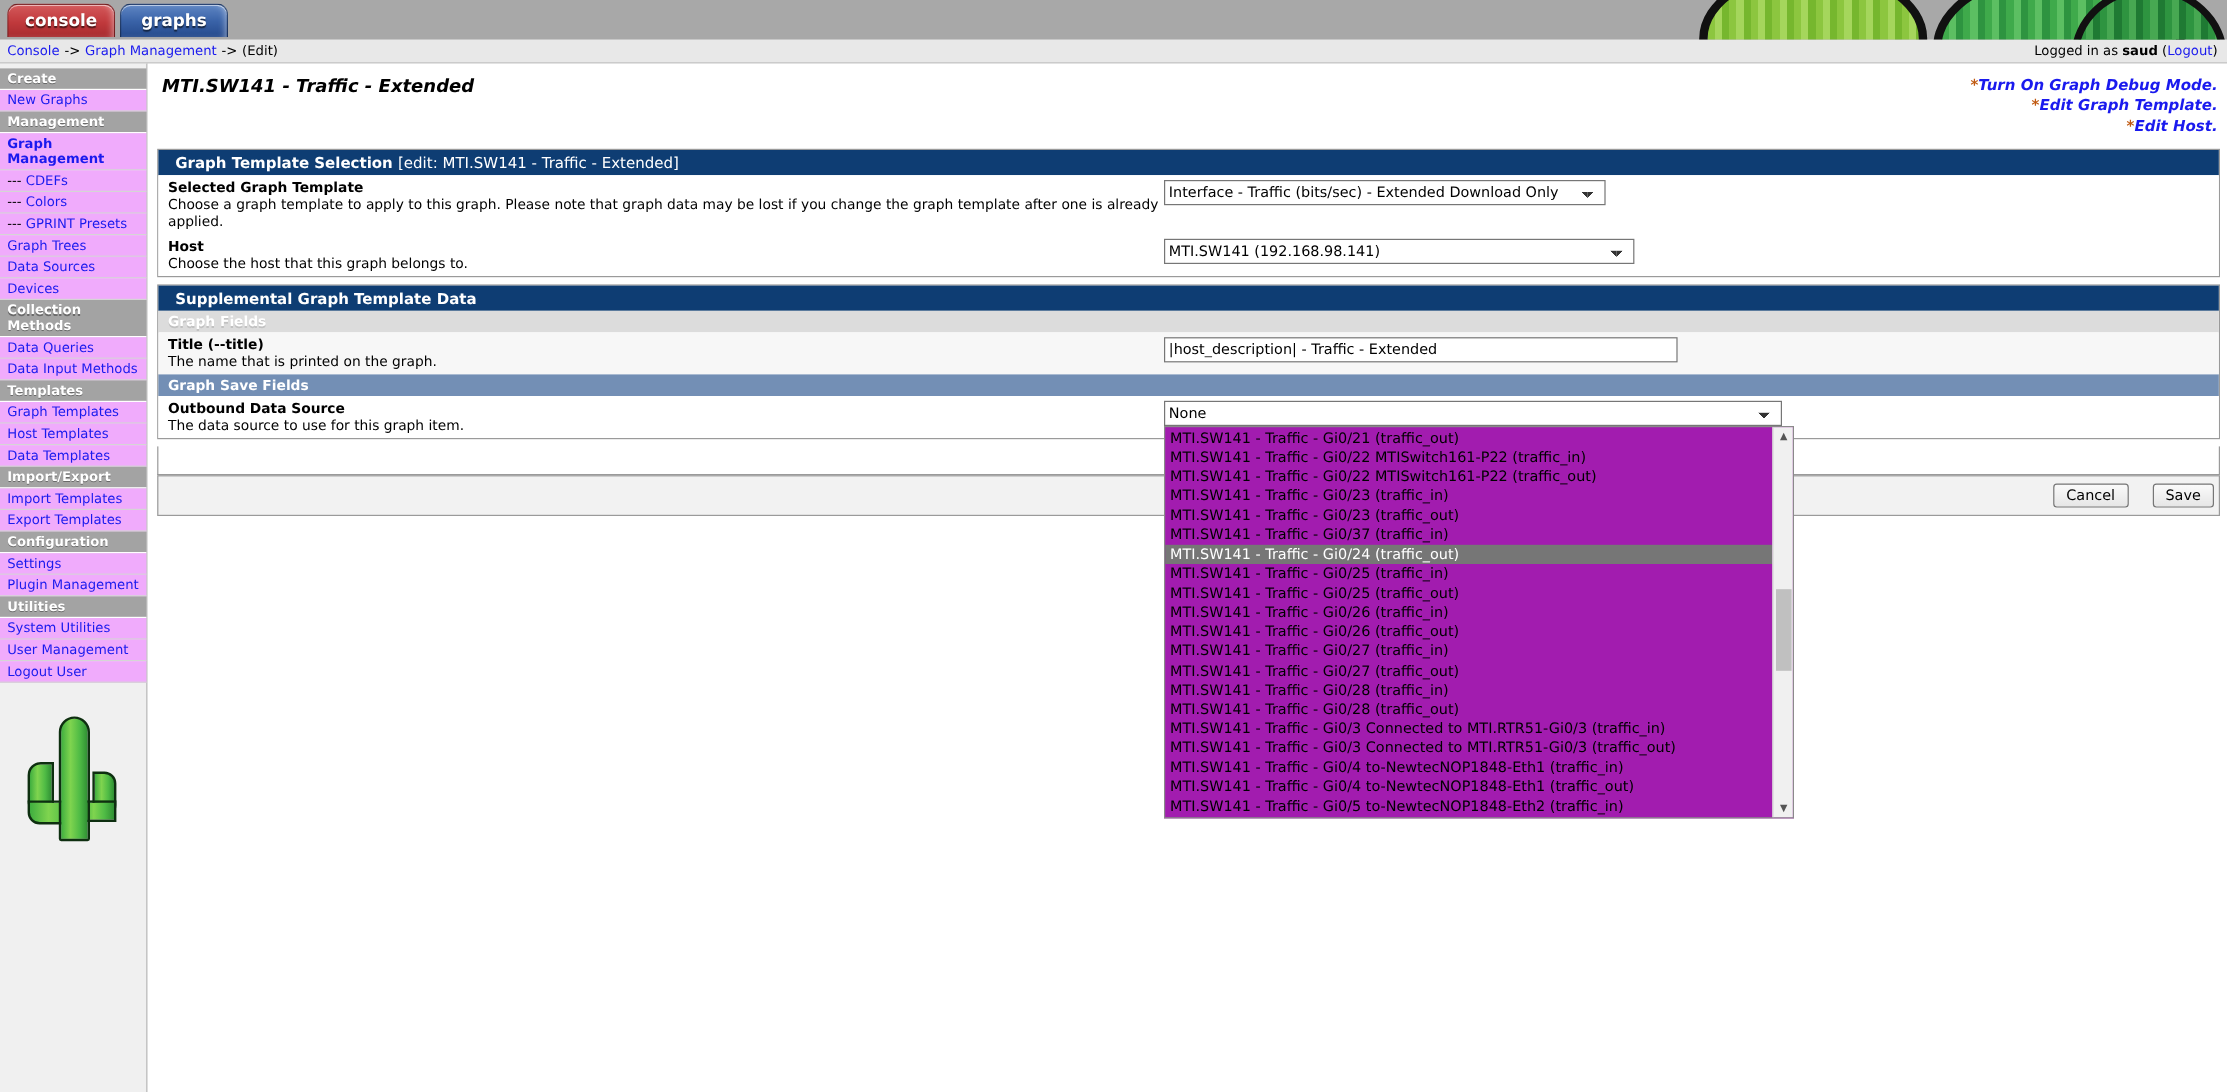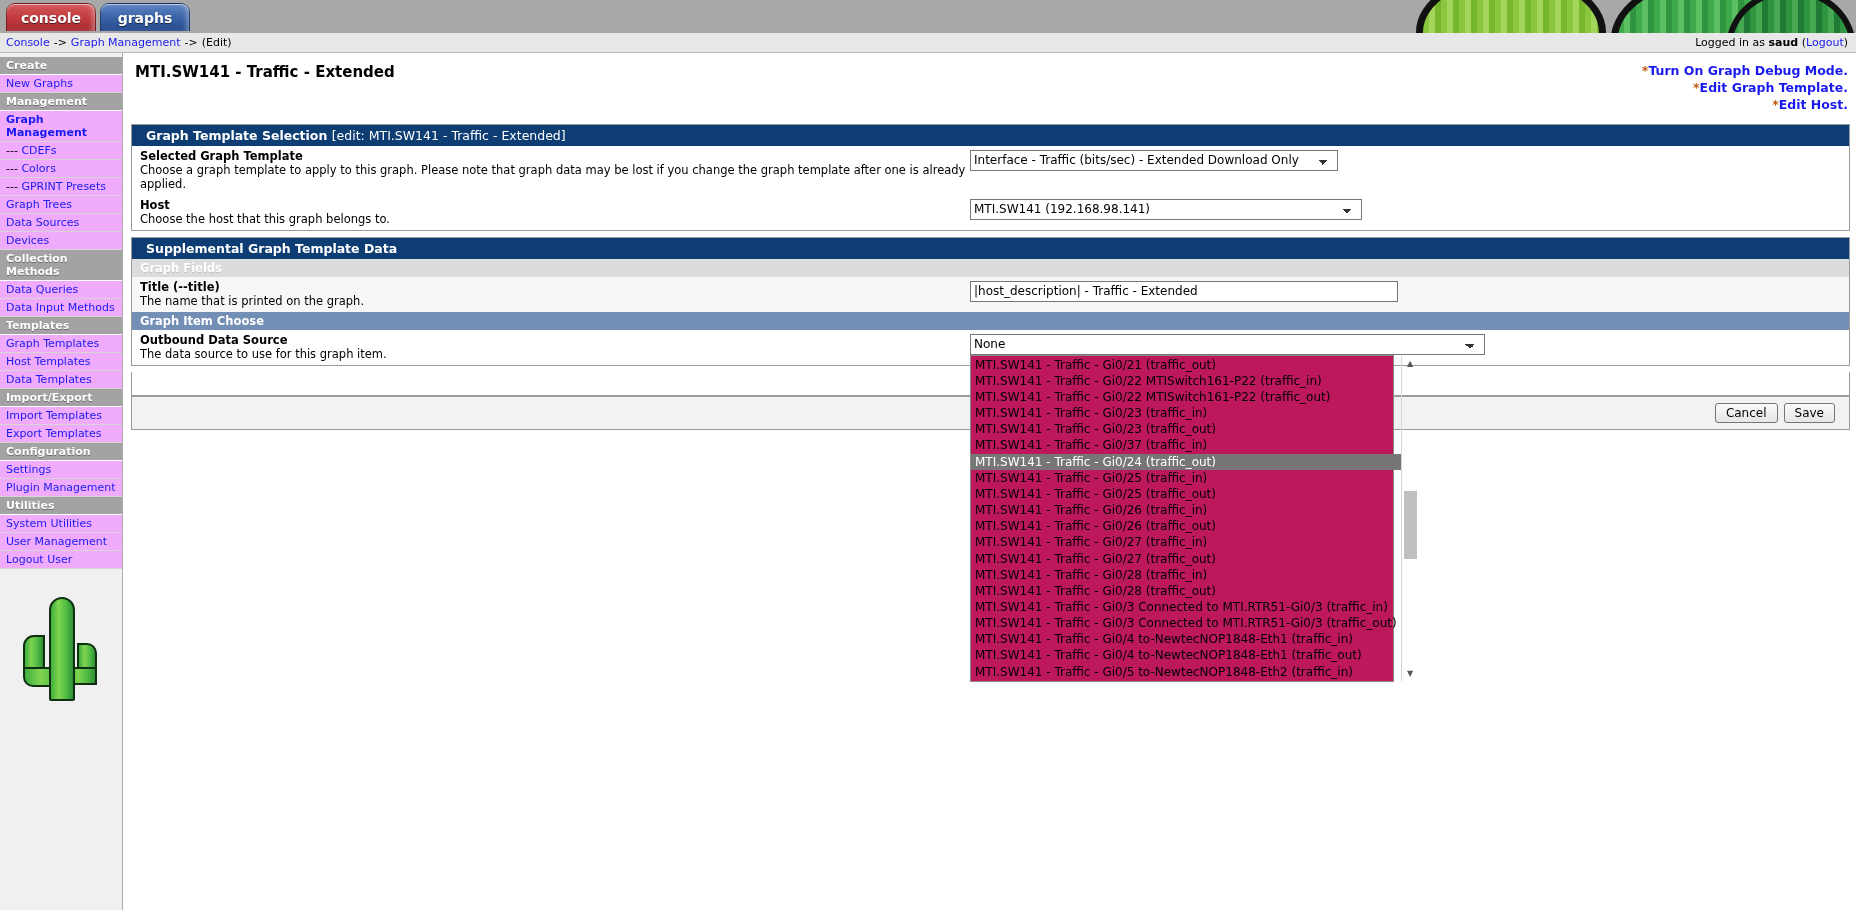--- a/index.html
+++ b/index.html
@@ -146,20 +146,21 @@
     flex: 1;
     padding: 6px 6px 0 8px;
     position: relative;
     background: #fff;
   }
   .page-head {
     display: flex;
     justify-content: space-between;
     align-items: flex-start;
     padding: 4px 2px 10px 4px;
+    font-style: italic;
   }
   .page-title { font-size: 15px; font-weight: bold; }
   .head-links { text-align: right; line-height: 1.35; }
   .head-links div { font-size: 12.5px; font-weight: bold; }
   .head-links .star { color: #c05a12; }
   .head-links a { color: #1a1aee; text-decoration: none; cursor: pointer; }
 
   .panel { border: 1px solid #9a9a9a; margin-bottom: 6px; background: #fff; }
   .panel-title {
     background: #0e3d73;
@@ -214,23 +215,23 @@
   }
   .sel-template { width: 368px; }
   .sel-host { width: 392px; }
   .inp-title { width: 428px; }
   .sel-ds { width: 515px; }
 
   
   .dd-open {
     position: absolute;
     left: 0; top: 22px;
-    width: 424px;
+    width: 525px;
     border: 1px solid #8a8a8a;
-    background: #be185d;
+    background: #a21caf;
     z-index: 40;
     display: flex;
   }
   .dd-list {
     flex: 1;
     font-size: 12px;
     line-height: 1.18;
     padding: 1px 0;
   }
   .dd-opt {
@@ -255,24 +256,24 @@
   .dd-thumb {
     position: absolute;
     left: 2px; width: 13px;
     top: 135px; height: 68px;
     background: #c0c0c0;
   }
 
   .btnbar {
     border: 1px solid #9a9a9a;
     background: #f2f2f2;
-    padding: 6px 14px;
+    padding: 6px 4px;
     display: flex;
     justify-content: flex-end;
-    gap: 6px;
+    gap: 20px;
   }
   button.cacti {
     font-family: "DejaVu Sans", "Liberation Sans", sans-serif;
     font-size: 12px;
     padding: 2px 10px;
     border: 1px solid #767676;
     border-radius: 3px;
     background: linear-gradient(180deg,#fafafa,#e6e6e6);
     cursor: pointer;
   }
@@ -411,21 +412,21 @@
       <div class="subhead-light">Graph Fields</div>
       <div class="frow alt">
         <div class="fdesc">
           <div class="flabel">Title (--title)</div>
           <div class="fhelp">The name that is printed on the graph.</div>
         </div>
         <div class="fctl">
           <input class="cacti inp-title" type="text" value="|host_description| - Traffic - Extended" style="">
         </div>
       </div>
-      <div class="subhead-blue">Graph Item Choose</div>
+      <div class="subhead-blue">Graph Save Fields</div>
       <div class="frow">
         <div class="fdesc">
           <div class="flabel">Outbound Data Source</div>
           <div class="fhelp">The data source to use for this graph item.</div>
         </div>
         <div class="fctl">
           <select class="cacti sel-ds">
             <option>None</option>
           </select>
 

